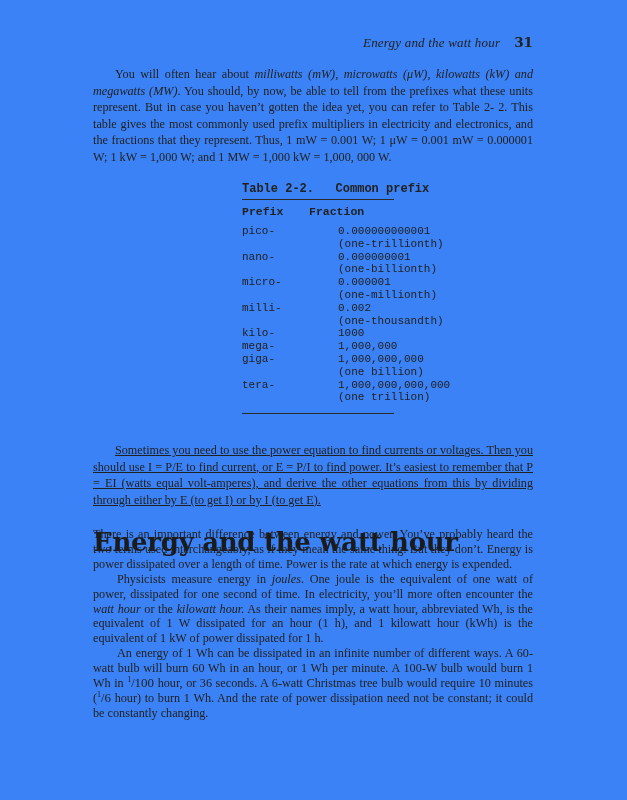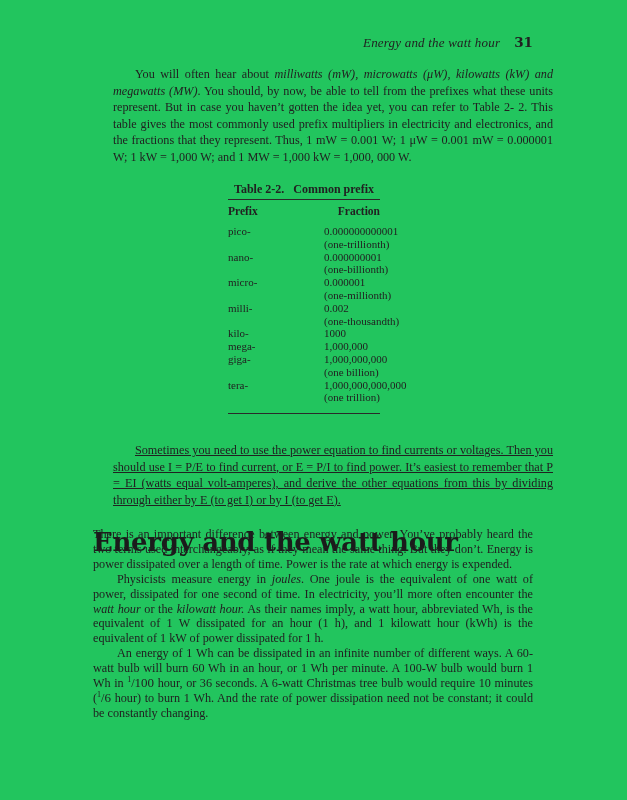--- a/index.html
+++ b/index.html
@@ -1,20 +1,20 @@
 <!DOCTYPE html>
 <html><head>
 <meta charset="utf-8">
 <style>
   html, body { margin: 0; padding: 0; background: #ffffff; }
   .page {
     position: relative;
     width: 627px;
     height: 800px;
-    background: #22c55e;
+    background: #3b82f6;
     color: #212121;
     font-family: "Liberation Serif", serif;
     overflow: hidden;
   }
   .running-head {
     position: absolute;
     top: 34px; left: 93px; width: 440px;
     text-align: right;
     font-size: 13px;
   }
@@ -23,40 +23,41 @@
     font-style: normal; font-weight: bold;
     font-size: 13.5px; margin-left: 14px;
     font-family: "DejaVu Serif", serif;
   }
   .body-par {
     text-align: justify;
     font-size: 12.2px;
   }
   .loose { line-height: 16.6px; }
   .tight { line-height: 14.9px; }
-  .indent { text-indent: 22px; margin-left: 20px; }
+  .indent { text-indent: 22px; }
   .para-1 { position: absolute; top: 66px; left: 93px; width: 440px; }
   .para-2 { position: absolute; top: 442px; left: 93px; width: 440px; text-decoration: underline; }
 
   
   .prefix-table {
     position: absolute;
-    top: 182px; left: 228px; width: 152px;
+    top: 182px; left: 242px; width: 152px;
     font-size: 11px;
+    font-family: Liberation Mono, monospace;
   }
   .tbl-title {
     font-weight: bold; font-size: 12px; line-height: 15px;
     text-align: center; white-space: nowrap;
   }
   .tbl-rule { border: 0; border-top: 1px solid #2a2a2a; margin: 0; }
   .rule-top { margin-top: 2px; }
   .rule-bottom { margin-top: 9px; }
   .tbl-headers { display: flex; margin-top: 5px; line-height: 13px; font-weight: bold; font-size: 11.5px; gap: 7px; }
   .th-prefix { width: 60px; }
-  .th-frac { flex: 1; text-align: right; }
+  .th-frac { flex: 1; text-align: left; }
   .tbl-rows { margin-top: 7px; }
   .trow { display: flex; line-height: 12.8px; white-space: nowrap; align-items: center; }
   .tcell-prefix { width: 60px; flex: 0 0 60px; }
   .tcell-frac { flex: 1; margin-left: 36px; }
 
   
   .section-heading {
     position: absolute;
     top: 510px; left: 93px; width: 460px;
     font-family: "DejaVu Serif", serif;

